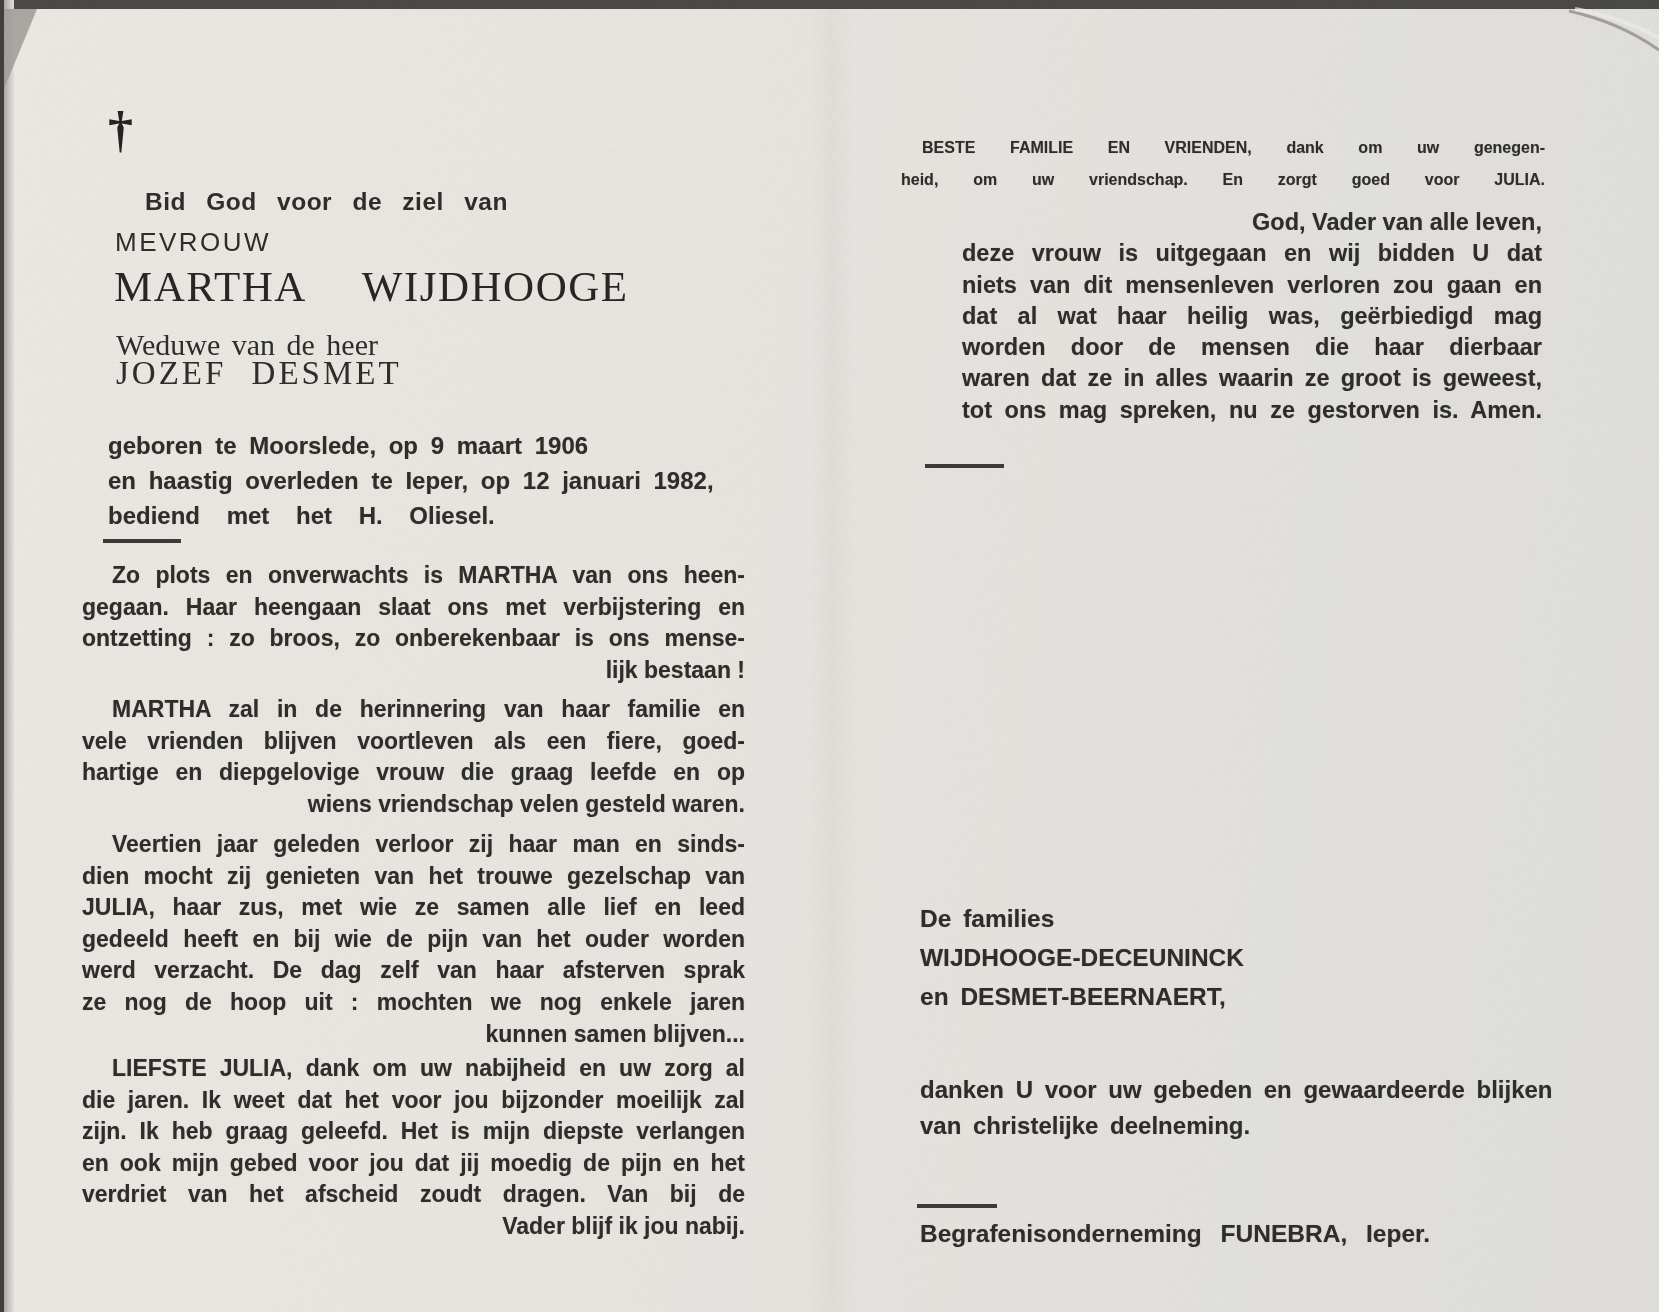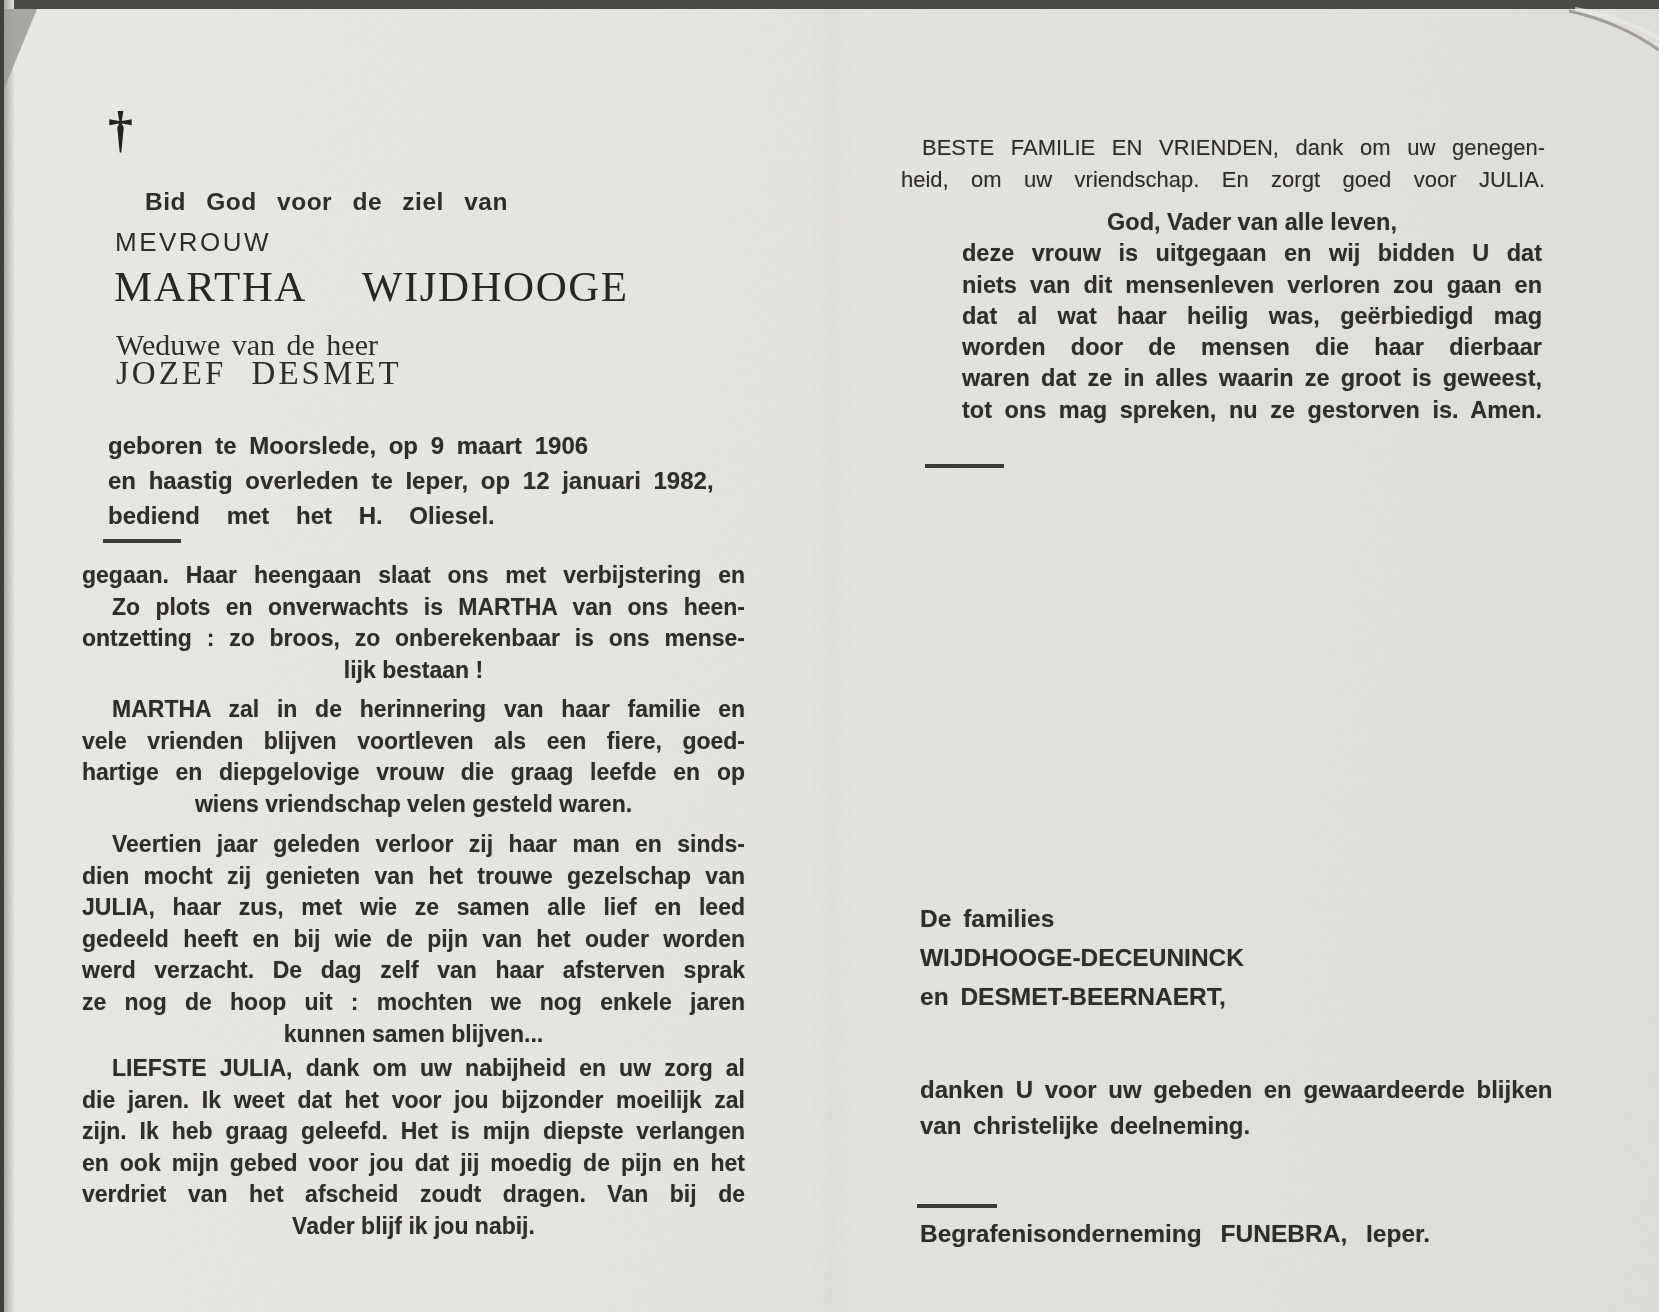--- a/index.html
+++ b/index.html
@@ -21,40 +21,40 @@
   
   .rule{position:absolute;height:3.5px;background:#3f3e3b;}
   
   .sans-b{font-weight:700;}
   .serif{font-family:"Liberation Serif","DejaVu Serif",serif;}
   .abs{position:absolute;}
   .nowrap{white-space:nowrap;}
   .para{position:absolute;width:663px;font-size:23px;line-height:31.6px;font-weight:700;
         text-shadow:0 0 1px rgba(49,48,44,0.32);}
   .jline{text-align:justify;text-align-last:justify;}
-  .lline{text-align:center;}
+  .lline{text-align:right;}
   .ind{text-indent:30px;}
   .ind-sm{text-indent:21px;}
   
   #cross{left:108px;top:100px;font-size:50px;font-weight:700;color:#262522;}
   #bid{left:117px;top:188px;font-size:24.5px;word-spacing:13px;letter-spacing:.5px;margin-left:28px;}
   #mevrouw{left:115px;top:227px;font-size:26px;letter-spacing:2.5px;font-weight:400;}
   #name{left:114px;top:262px;font-size:43px;letter-spacing:1.5px;word-spacing:46px;color:#2a2926;text-align:right;}
   #weduwe{left:116px;top:328px;font-size:30px;word-spacing:4px;}
   #jozef{left:116px;top:355px;font-size:33px;letter-spacing:3px;word-spacing:14px;}
   #vitals{left:108px;top:428px;font-size:24px;line-height:35px;word-spacing:6px;
           text-shadow:0 0 1px rgba(49,48,44,0.32);}
   #vitals .wsp{word-spacing:20px;}
   #rule-left{left:103px;top:539px;width:78px;}
   #para1{left:82px;top:560px;}
   #para2{left:82px;top:694px;}
   #para3{left:82px;top:829px;}
   #para4{left:82px;top:1053px;}
   
-  #intro{left:901px;top:132px;width:644px;font-size:22px;line-height:32px;font-weight:400;
+  #intro{left:901px;top:132px;width:644px;font-size:16px;line-height:32px;font-weight:700;
          text-shadow:0 0 1px rgba(49,48,44,0.32);}
   #prayer{left:962px;top:207px;width:580px;font-size:23.5px;line-height:31.3px;font-weight:700;
          text-shadow:0 0 1px rgba(49,48,44,0.32);}
   #rule-r1{left:925px;top:464px;width:79px;}
   #families{left:920px;top:899px;font-size:24.5px;line-height:39px;font-weight:700;word-spacing:5px;
          text-shadow:0 0 1px rgba(49,48,44,0.32);}
   #thanks{left:920px;top:1072px;font-size:24px;line-height:36px;font-weight:700;word-spacing:5px;
          text-shadow:0 0 1px rgba(49,48,44,0.32);}
   #rule-r2{left:917px;top:1204px;width:80px;}
   #funebra{left:920px;top:1220px;font-size:24.5px;font-weight:700;word-spacing:12px;
@@ -86,22 +86,22 @@
 
   <div id="vitals" class="abs sans-b">
     <div class="nowrap">geboren te Moorslede, op 9 maart 1906</div>
     <div class="nowrap">en haastig overleden te Ieper, op 12 januari 1982,</div>
     <div class="nowrap wsp">bediend met het H. Oliesel.</div>
   </div>
 
   <div id="rule-left" class="rule"></div>
 
   <div id="para1" class="para">
+    <div class="jline ind">Zo plots en onverwachts is MARTHA van ons heen-</div>
     <div class="jline">gegaan. Haar heengaan slaat ons met verbijstering en</div>
-    <div class="jline ind">Zo plots en onverwachts is MARTHA van ons heen-</div>
     <div class="jline">ontzetting : zo broos, zo onberekenbaar is ons mense-</div>
     <div class="lline">lijk bestaan !</div>
   </div>
 
   <div id="para2" class="para">
     <div class="jline ind">MARTHA zal in de herinnering van haar familie en</div>
     <div class="jline">vele vrienden blijven voortleven als een fiere, goed-</div>
     <div class="jline">hartige en diepgelovige vrouw die graag leefde en op</div>
     <div class="lline">wiens vriendschap velen gesteld waren.</div>
   </div>

